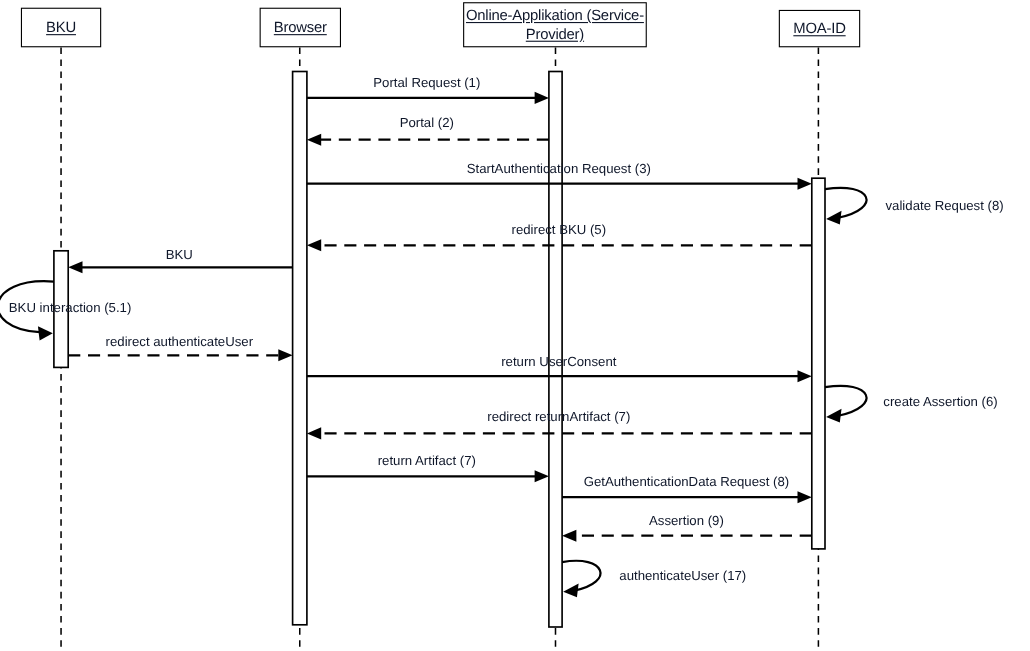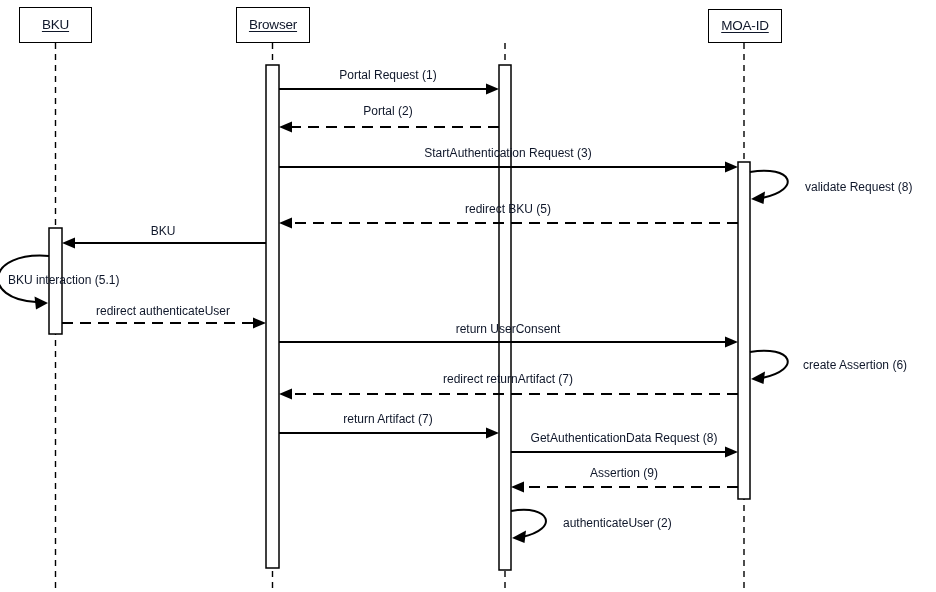--- a/index.html
+++ b/index.html
@@ -125,31 +125,33 @@
     </g>
 
     <g>
       <path d="M 511 511 C 550 504, 560 529, 522 537" fill="none" stroke="#000" stroke-width="2"></path>
       <polygon points="512,538 526,530.5 524.5,543" fill="#000"></polygon>
     </g>
   </svg>
 
   <div class="pbox" style="left:19px; top:7px; width:73px; height:36px;">BKU</div>
   <div class="pbox" style="left:236px; top:7px; width:74px; height:36px;text-align:right;">Browser</div>
+  <div class="pbox" style="left:421px; top:2px; width:167px; height:41px;">Online-Applikation (Service-
+Provider)</div>
   <div class="pbox" style="left:708px; top:9px; width:74px; height:34px;">MOA-ID</div>
 
   <div class="msg-label c" style="left:388px; top:68px;">Portal Request (1)</div>
   <div class="msg-label c" style="left:388px; top:104px;text-align:center;">Portal (2)</div>
   <div class="msg-label c" style="left:508px; top:146px;">StartAuthentication Request (3)</div>
   <div class="msg-label" style="left:805px; top:180px;">validate Request (8)</div>
   <div class="msg-label c" style="left:508px; top:202px;">redirect BKU (5)</div>
   <div class="msg-label c" style="left:163px; top:224px;">BKU</div>
   <div class="msg-label" style="left:8px; top:273px;">BKU interaction (5.1)</div>
   <div class="msg-label c" style="left:163px; top:304px;">redirect authenticateUser</div>
   <div class="msg-label c" style="left:508px; top:322px;">return UserConsent</div>
   <div class="msg-label" style="left:803px; top:358px;">create Assertion (6)</div>
   <div class="msg-label c" style="left:508px; top:372px;">redirect returnArtifact (7)</div>
   <div class="msg-label c" style="left:388px; top:412px;">return Artifact (7)</div>
   <div class="msg-label c" style="left:624px; top:431px;">GetAuthenticationData Request (8)</div>
   <div class="msg-label c" style="left:624px; top:466px;">Assertion (9)</div>
-  <div class="msg-label" style="left:563px; top:516px;">authenticateUser (2)</div>
+  <div class="msg-label" style="left:563px; top:516px;">authenticateUser (17)</div>
 
 </div>
 
 </body></html>

